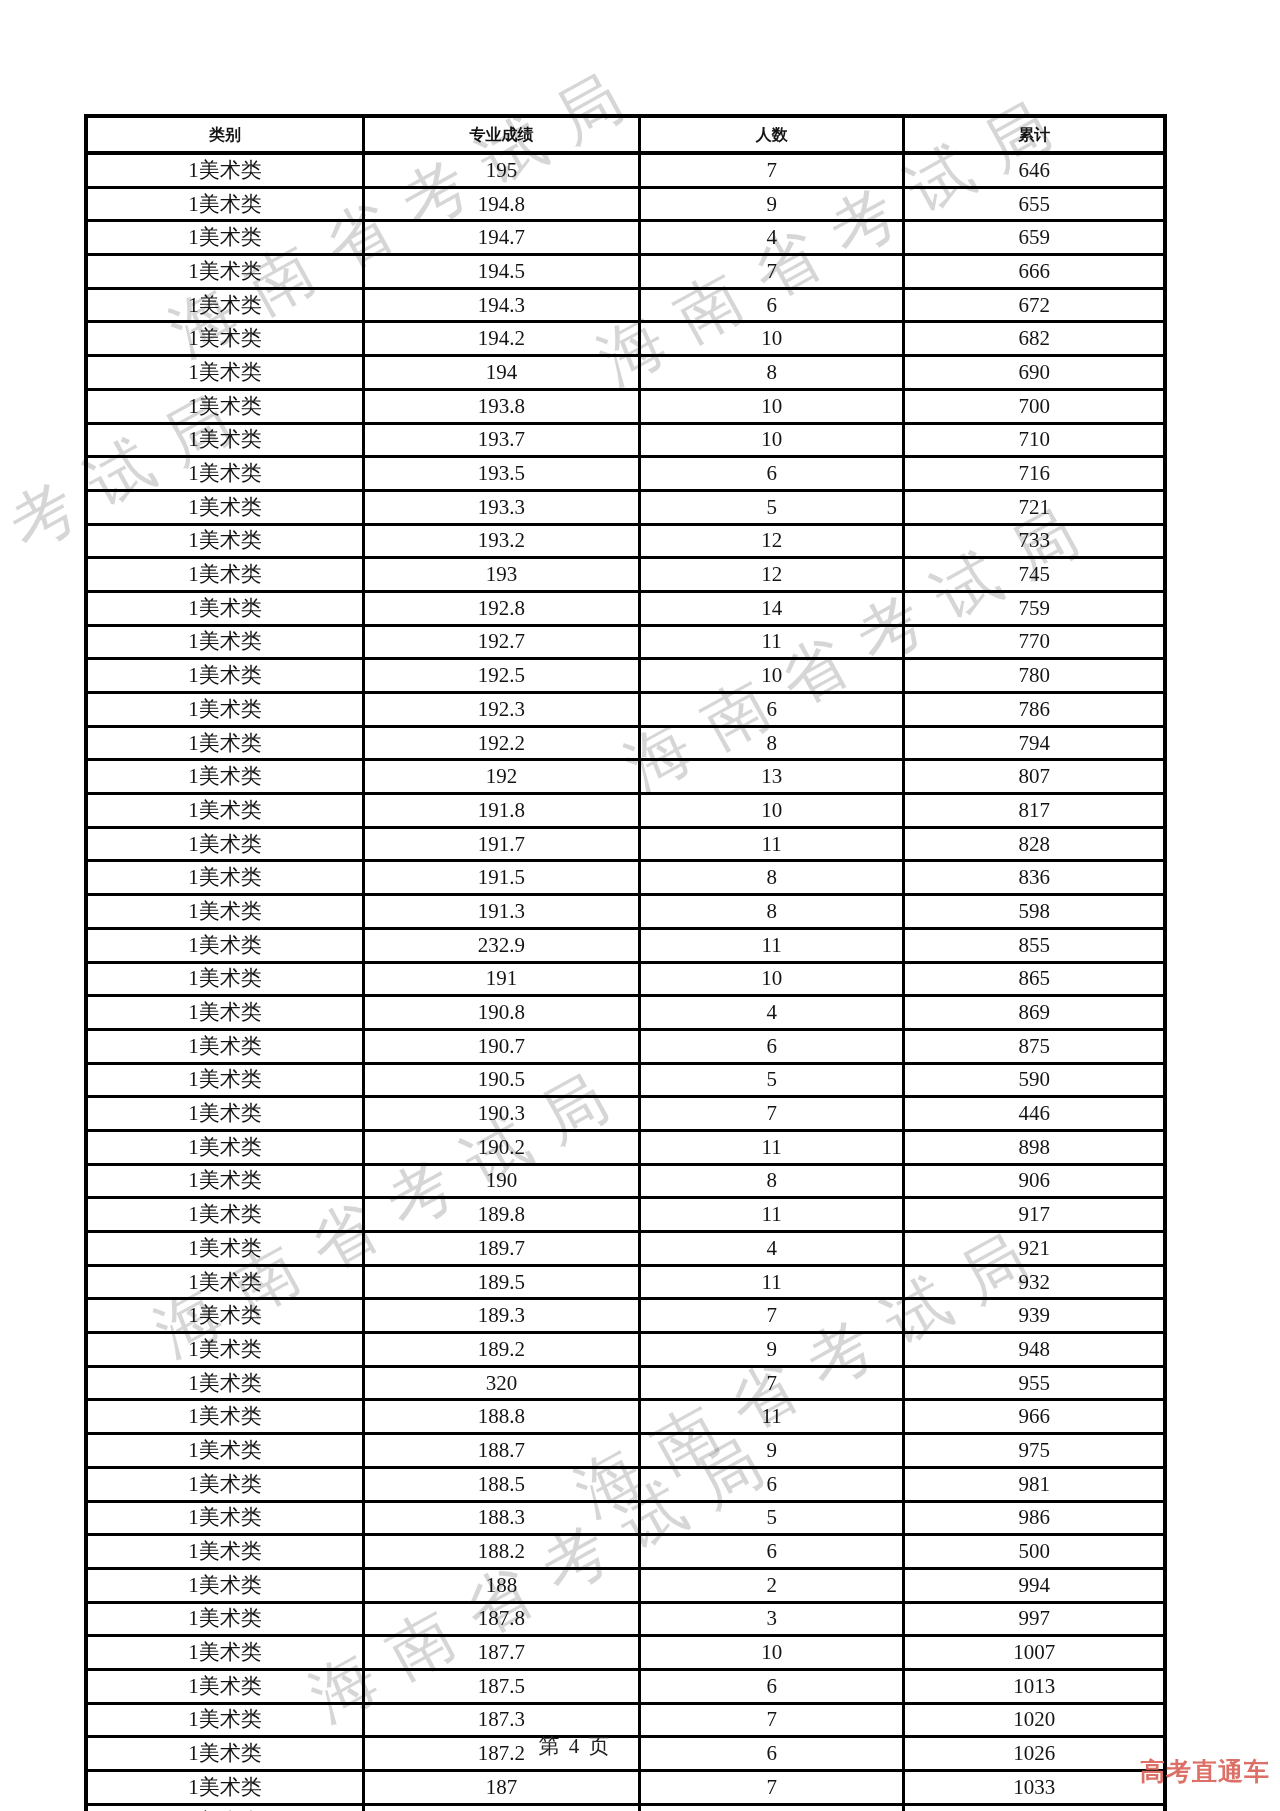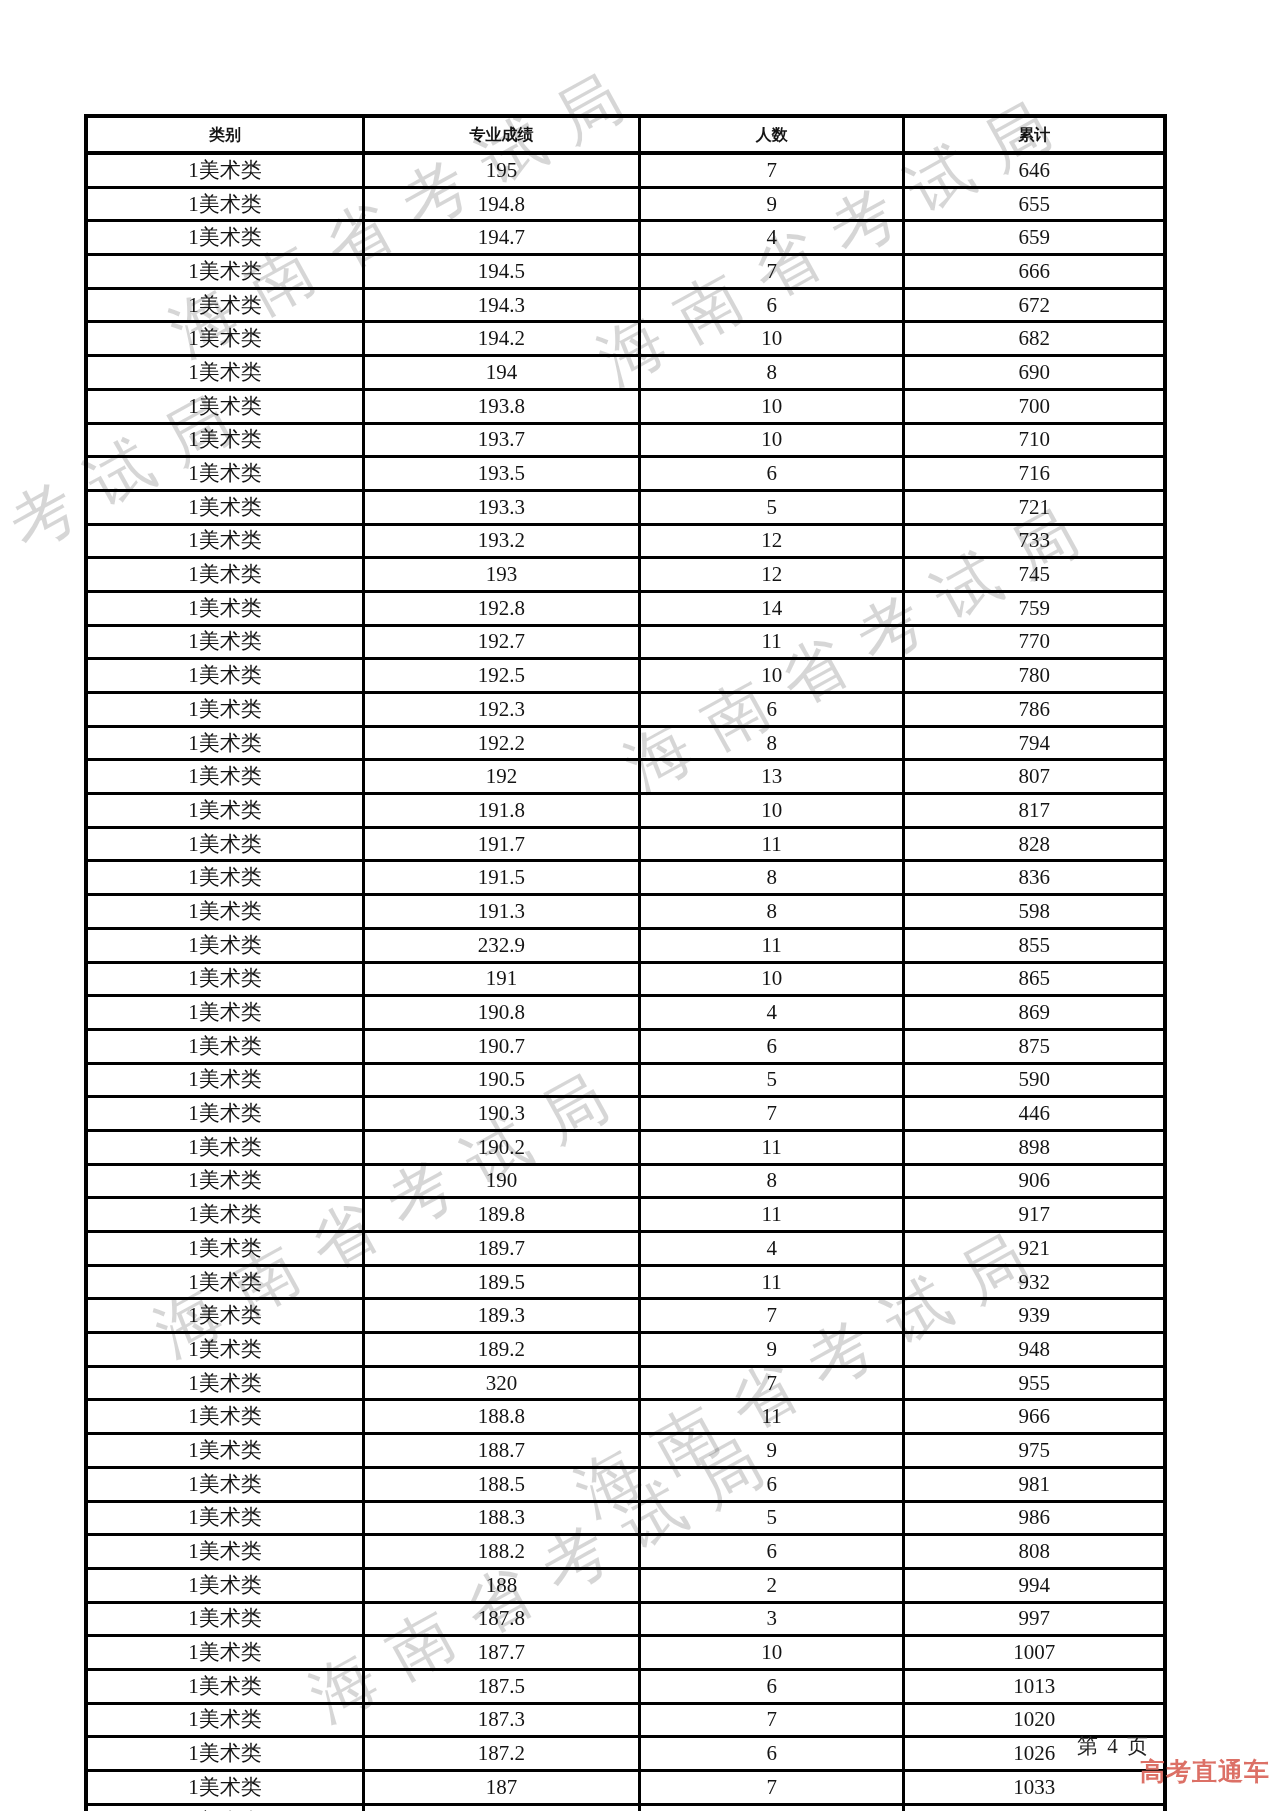--- a/index.html
+++ b/index.html
@@ -32,21 +32,21 @@
     border:3px solid #000;text-align:center;vertical-align:middle;
     padding:0;line-height:1;overflow:hidden;
   }
   table.score th{
     font-size:16px;font-weight:bold;height:33px;border-bottom-width:4px;
   }
   table.score td{
     font-size:21px;height:30.7px;
   }
   .page-num{
-    position:absolute;left:0;top:1732px;width:1150px;text-align:right;
+    position:absolute;left:0;top:1732px;width:1150px;text-align:center;
     font-size:21px;color:#222;letter-spacing:2px;
   }
   .logo{
     position:absolute;left:1140px;top:1755px;
     font-size:25px;font-weight:bold;letter-spacing:1px;color:#dc7066;
     font-family:Liberation Sans, sans-serif;
   }
 </style>
 </head>
 <body>
@@ -361,21 +361,21 @@
       <td>1美术类</td>
       <td>188.3</td>
       <td>5</td>
       <td>986</td>
     </tr>
 
     <tr>
       <td>1美术类</td>
       <td>188.2</td>
       <td>6</td>
-      <td>808</td>
+      <td>500</td>
     </tr>
 
     <tr>
       <td>1美术类</td>
       <td>188</td>
       <td>2</td>
       <td>994</td>
     </tr>
 
     <tr>

